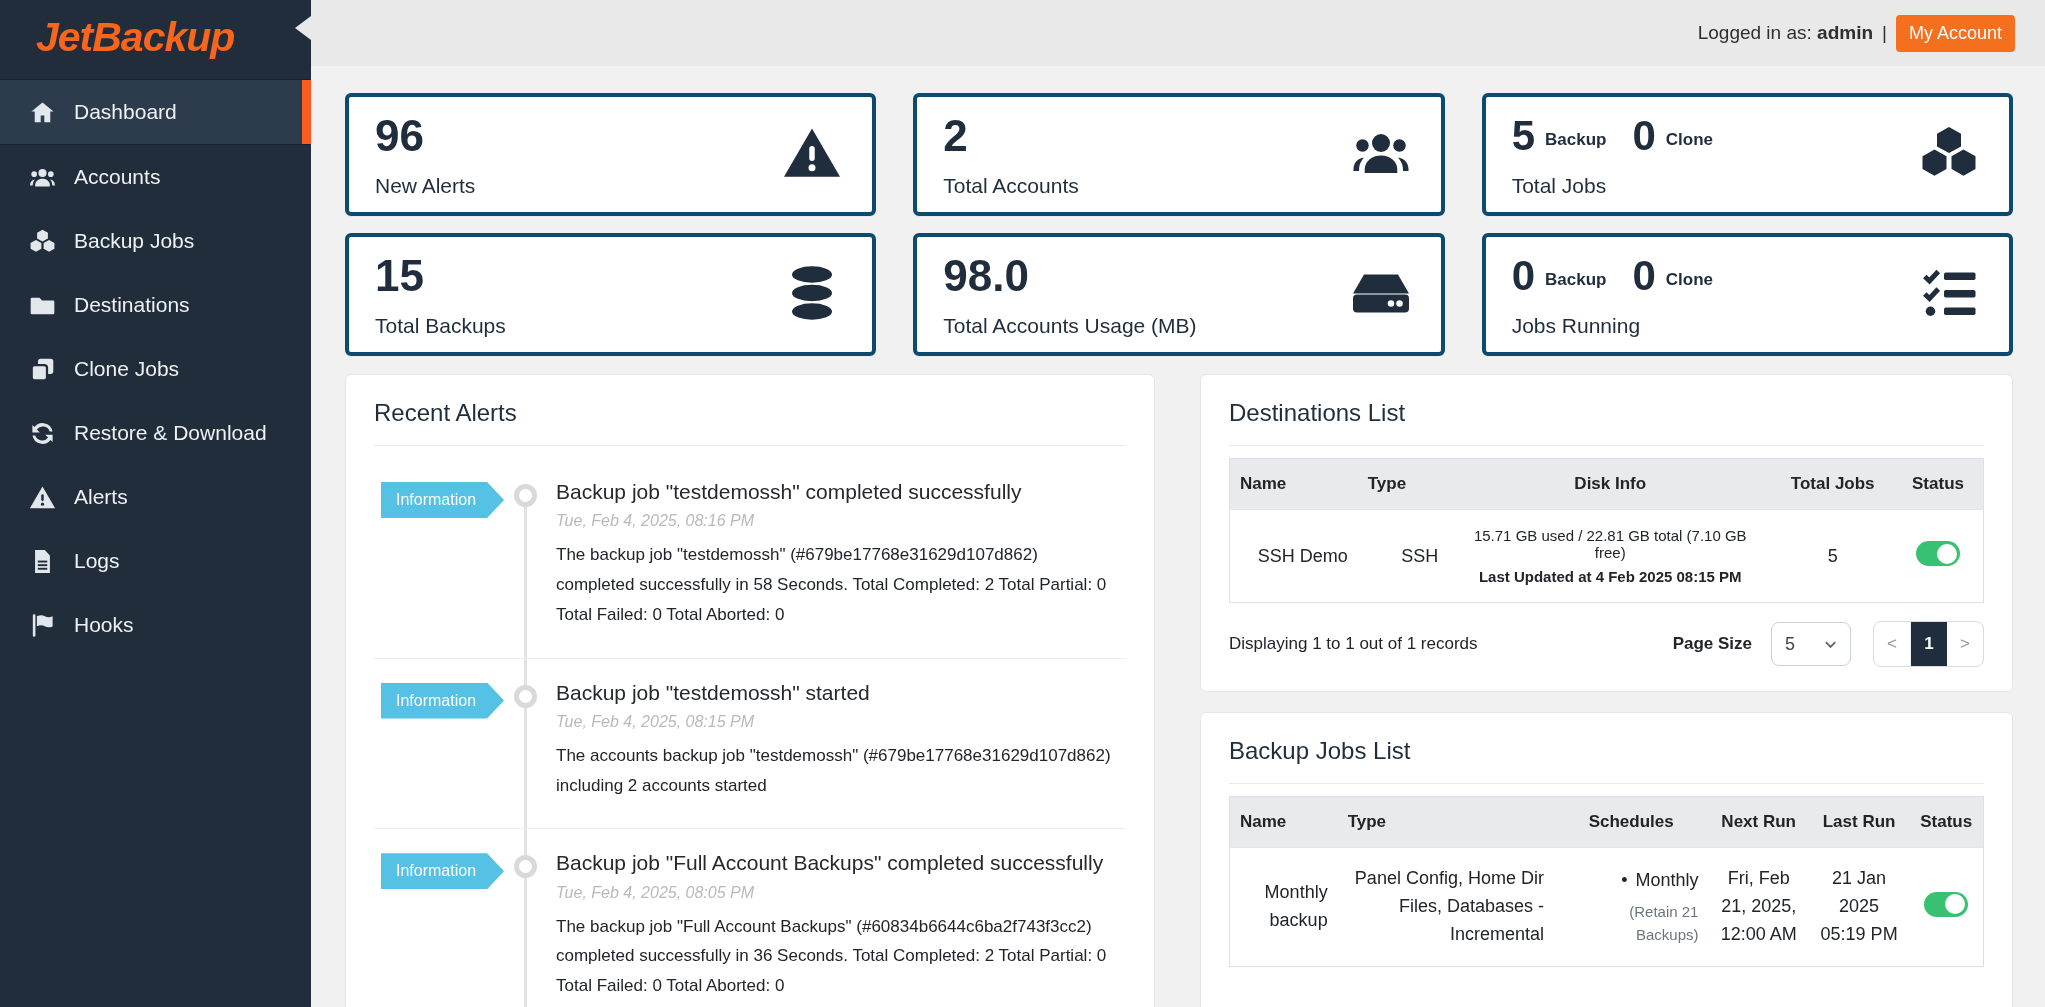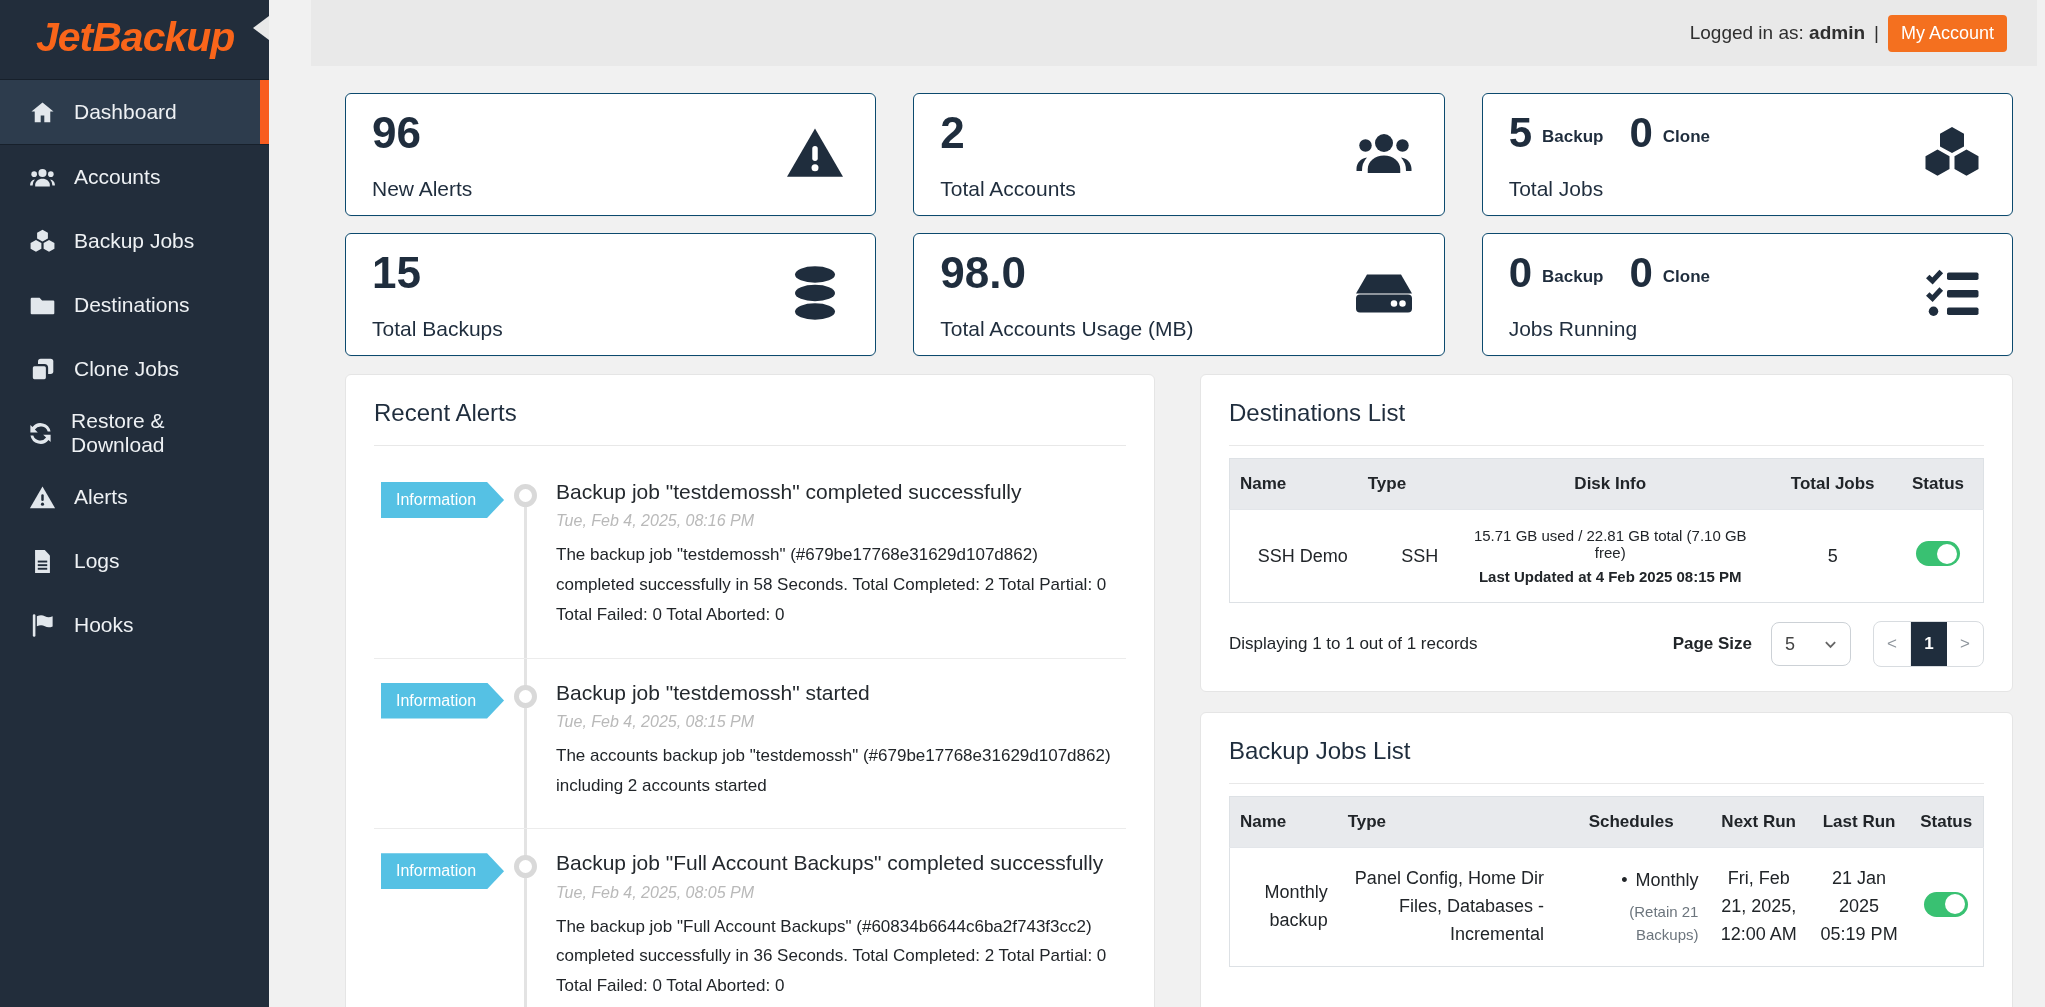--- a/index.html
+++ b/index.html
@@ -1,45 +1,45 @@
 <!DOCTYPE html>
 <html><head>
 <meta charset="utf-8">
 <style>
   html,body{margin:0;padding:0;}
   body{
     width:2045px;height:1007px;overflow:hidden;position:relative;
     background:#f1f1f1;font-family:"Liberation Sans",sans-serif;color:#212529;
   }
   
-  .sidebar{position:absolute;left:0;top:0;bottom:0;width:269px;background:#222d3b;z-index:5;}
+  .sidebar{position:absolute;left:0;top:0;bottom:0;width:311px;background:#222d3b;z-index:5;}
   .logo-area{height:74px;display:flex;align-items:center;padding-left:36px;position:relative;}
   .logo-text{font-size:41px;font-weight:800;font-style:italic;color:#f9651a;letter-spacing:-1px;}
   .collapse-arrow{position:absolute;right:0;top:16px;width:0;height:0;
     border-top:12px solid transparent;border-bottom:12px solid transparent;border-right:16px solid #e9e9e9;cursor:pointer;}
   .nav{margin-top:5px;}
   .nav-item{display:flex;align-items:center;gap:17px;height:64px;padding:0 24px 0 27px;
     color:#eef1f4;font-size:21px;cursor:pointer;position:relative;}
   .nav-item .icon{width:30px;display:flex;justify-content:center;}
   .nav-item svg{width:27px;height:27px;fill:#e2e7ec;}
   .nav-item.active{background:#2d3c4d;border-top:1px solid #17202b;border-bottom:1px solid #17202b;}
   .nav-item.active::after{content:"";position:absolute;right:0;top:0;bottom:0;width:9px;background:#f85c1f;}
   
-  .topbar{position:absolute;left:311px;right:8px;top:0;height:66px;background:#e9e9e9;
+  .topbar{position:absolute;left:311px;right:0;top:0;height:66px;background:#e9e9e9;
     display:flex;align-items:center;justify-content:flex-end;padding-right:30px;box-sizing:border-box;
     font-size:19px;color:#2f2f2f;gap:9px;}
   .topbar b{font-weight:700;}
   .account-btn{background:#f4701f;color:#fff;border:none;border-radius:4px;padding:8px 13px;
     font-size:18px;font-family:inherit;cursor:pointer;}
   
   .content{position:absolute;left:311px;top:66px;right:0;bottom:-200px;
     padding:27px 32px 0 34px;box-sizing:border-box;}
   
   .stats-grid{display:grid;grid-template-columns:repeat(3,1fr);gap:17px 37px;margin-bottom:18px;}
-  .card{position:relative;background:#fff;border:1px solid #0c4a6e;border-radius:6px;height:123px;
+  .card{position:relative;background:#fff;border:4px solid #0c4a6e;border-radius:6px;height:123px;
     box-sizing:border-box;padding:14px 26px;box-shadow:0 1px 1px rgba(0,0,0,.03);}
   .num{font-size:44px;font-weight:700;color:#1f2d3d;line-height:1.15;}
   .combo{display:flex;align-items:flex-end;margin-top:4px;}
   .combo .num{font-size:42px;line-height:1;}
   .combo .unit{font-size:17px;font-weight:700;color:#1f2d3d;padding-bottom:7px;margin:0 26px 0 10px;}
   .card-label{position:absolute;left:26px;bottom:14px;font-size:21px;color:#1f2d3d;}
   .card-icon{position:absolute;right:30px;top:50%;transform:translateY(-50%);}
   .card-icon svg{width:60px;height:60px;fill:#1f2d3d;}
   
   .columns{display:grid;grid-template-columns:810px 1fr;gap:45px;align-items:start;}

